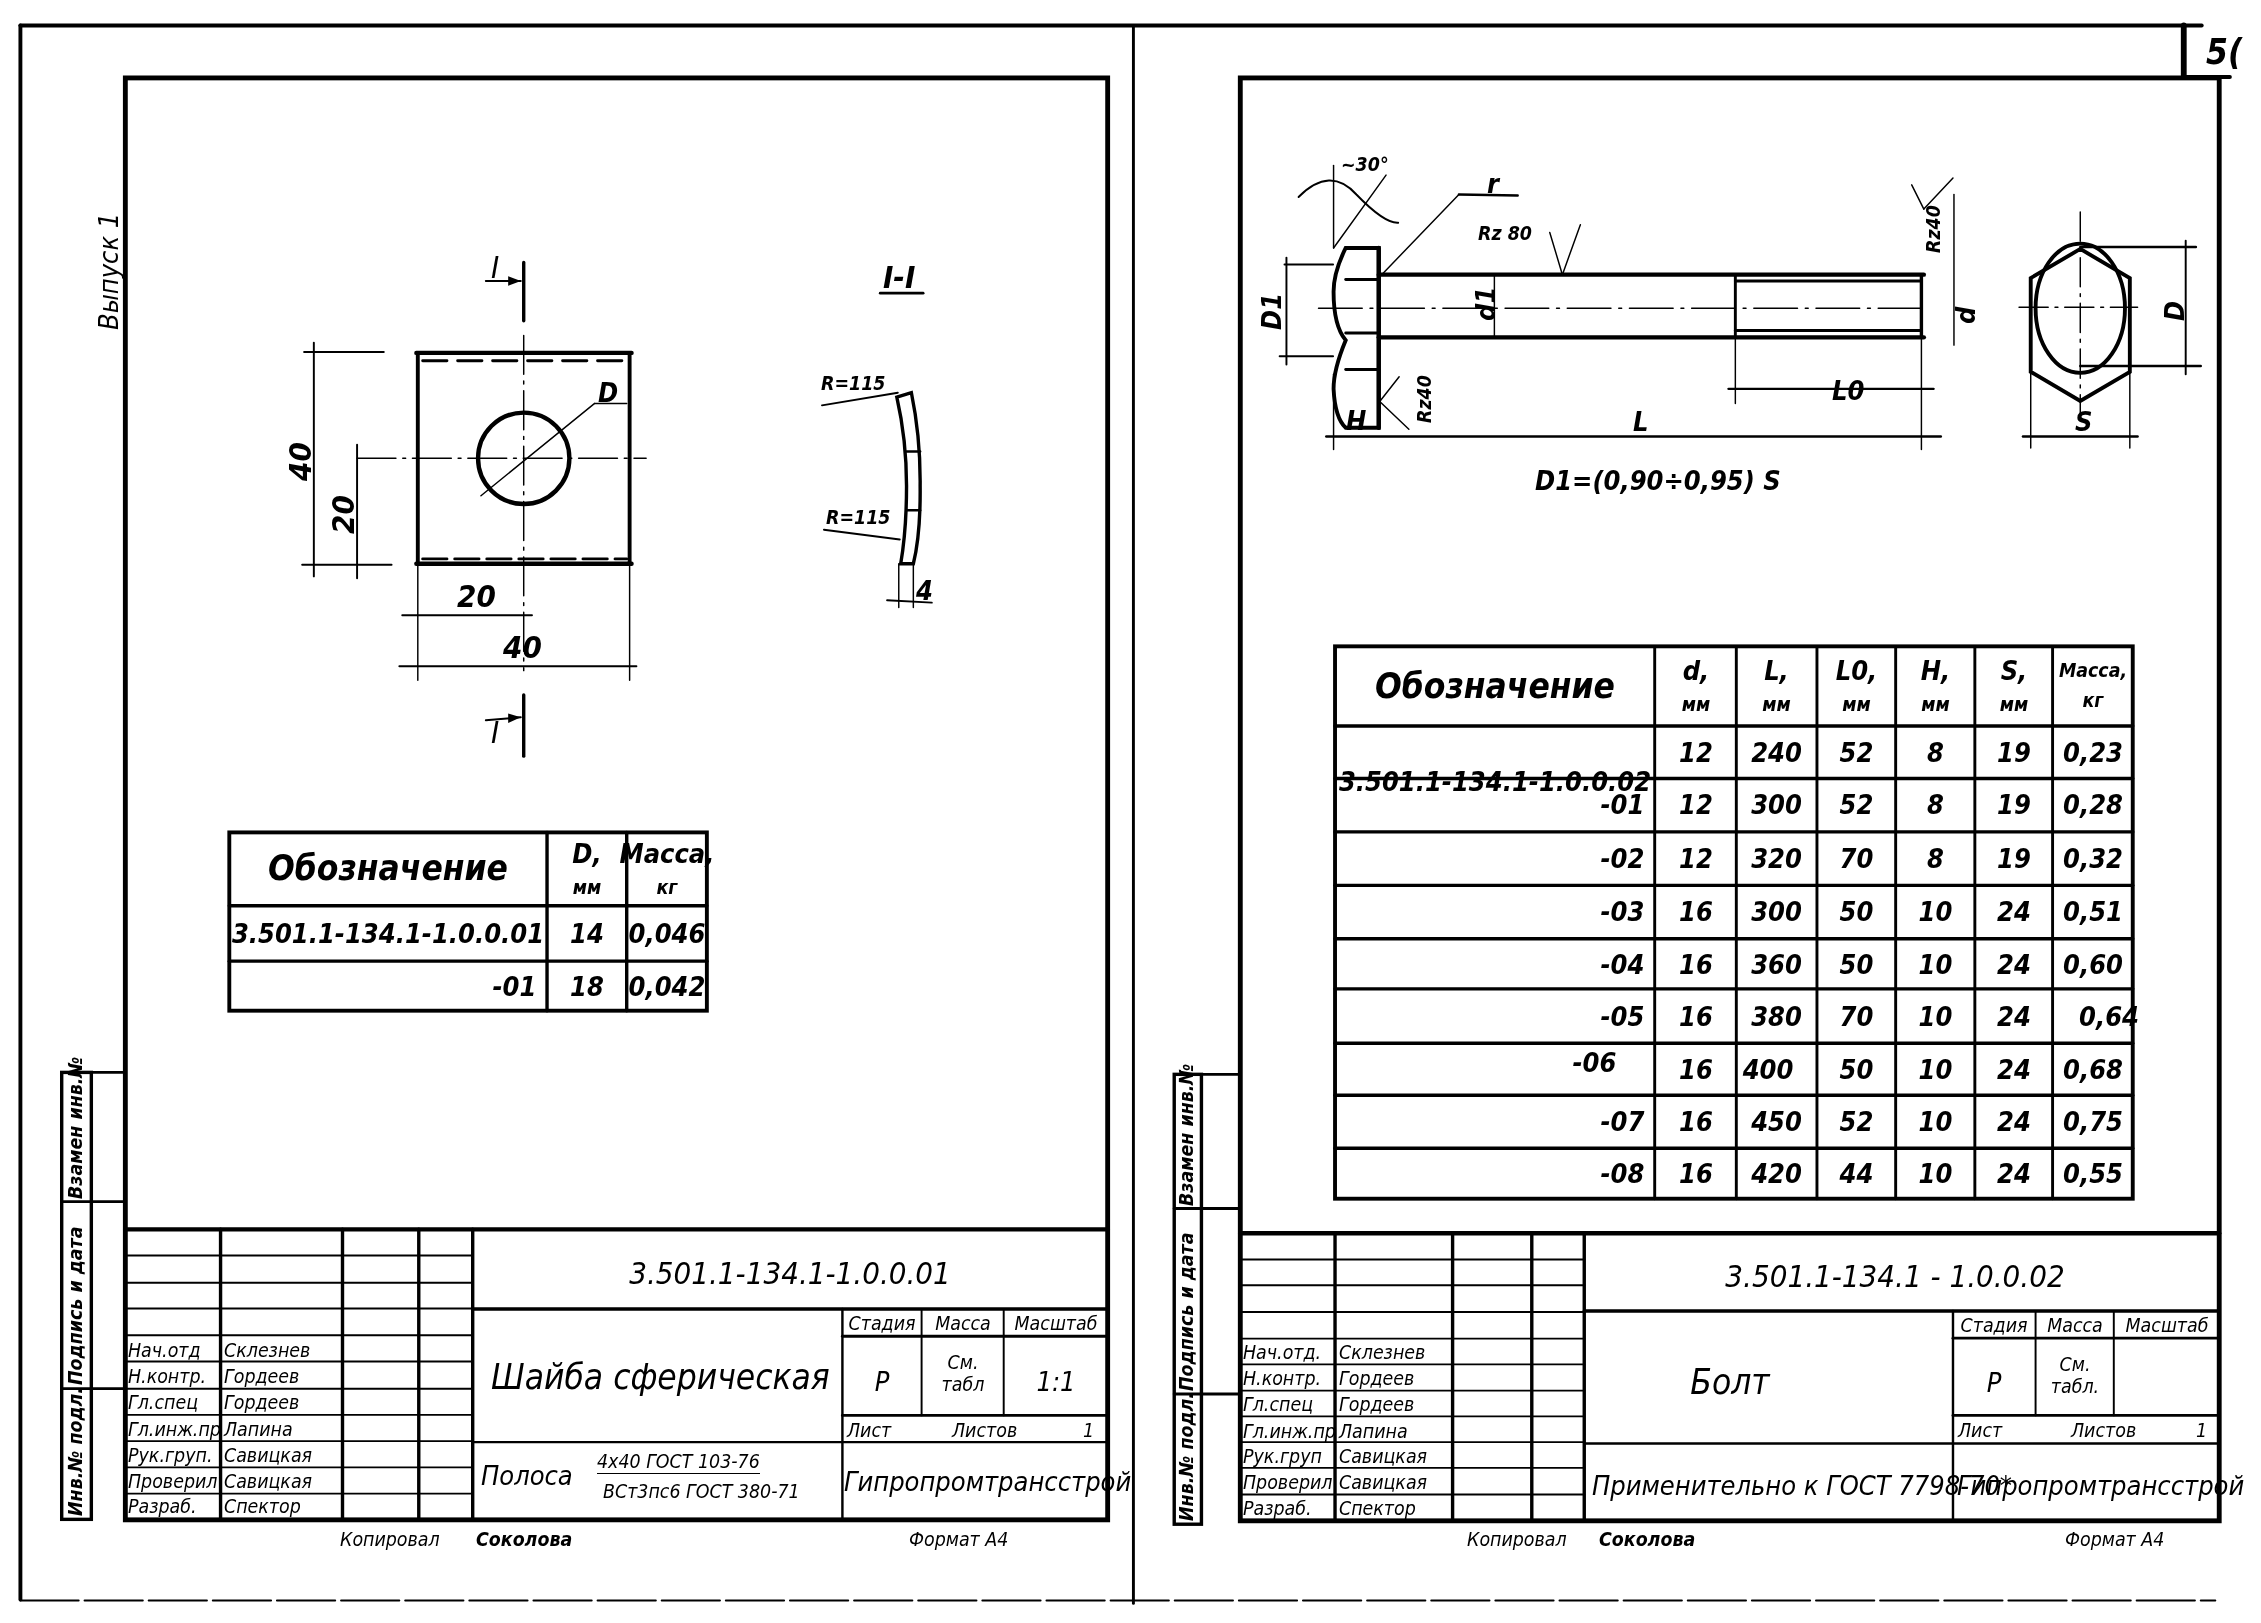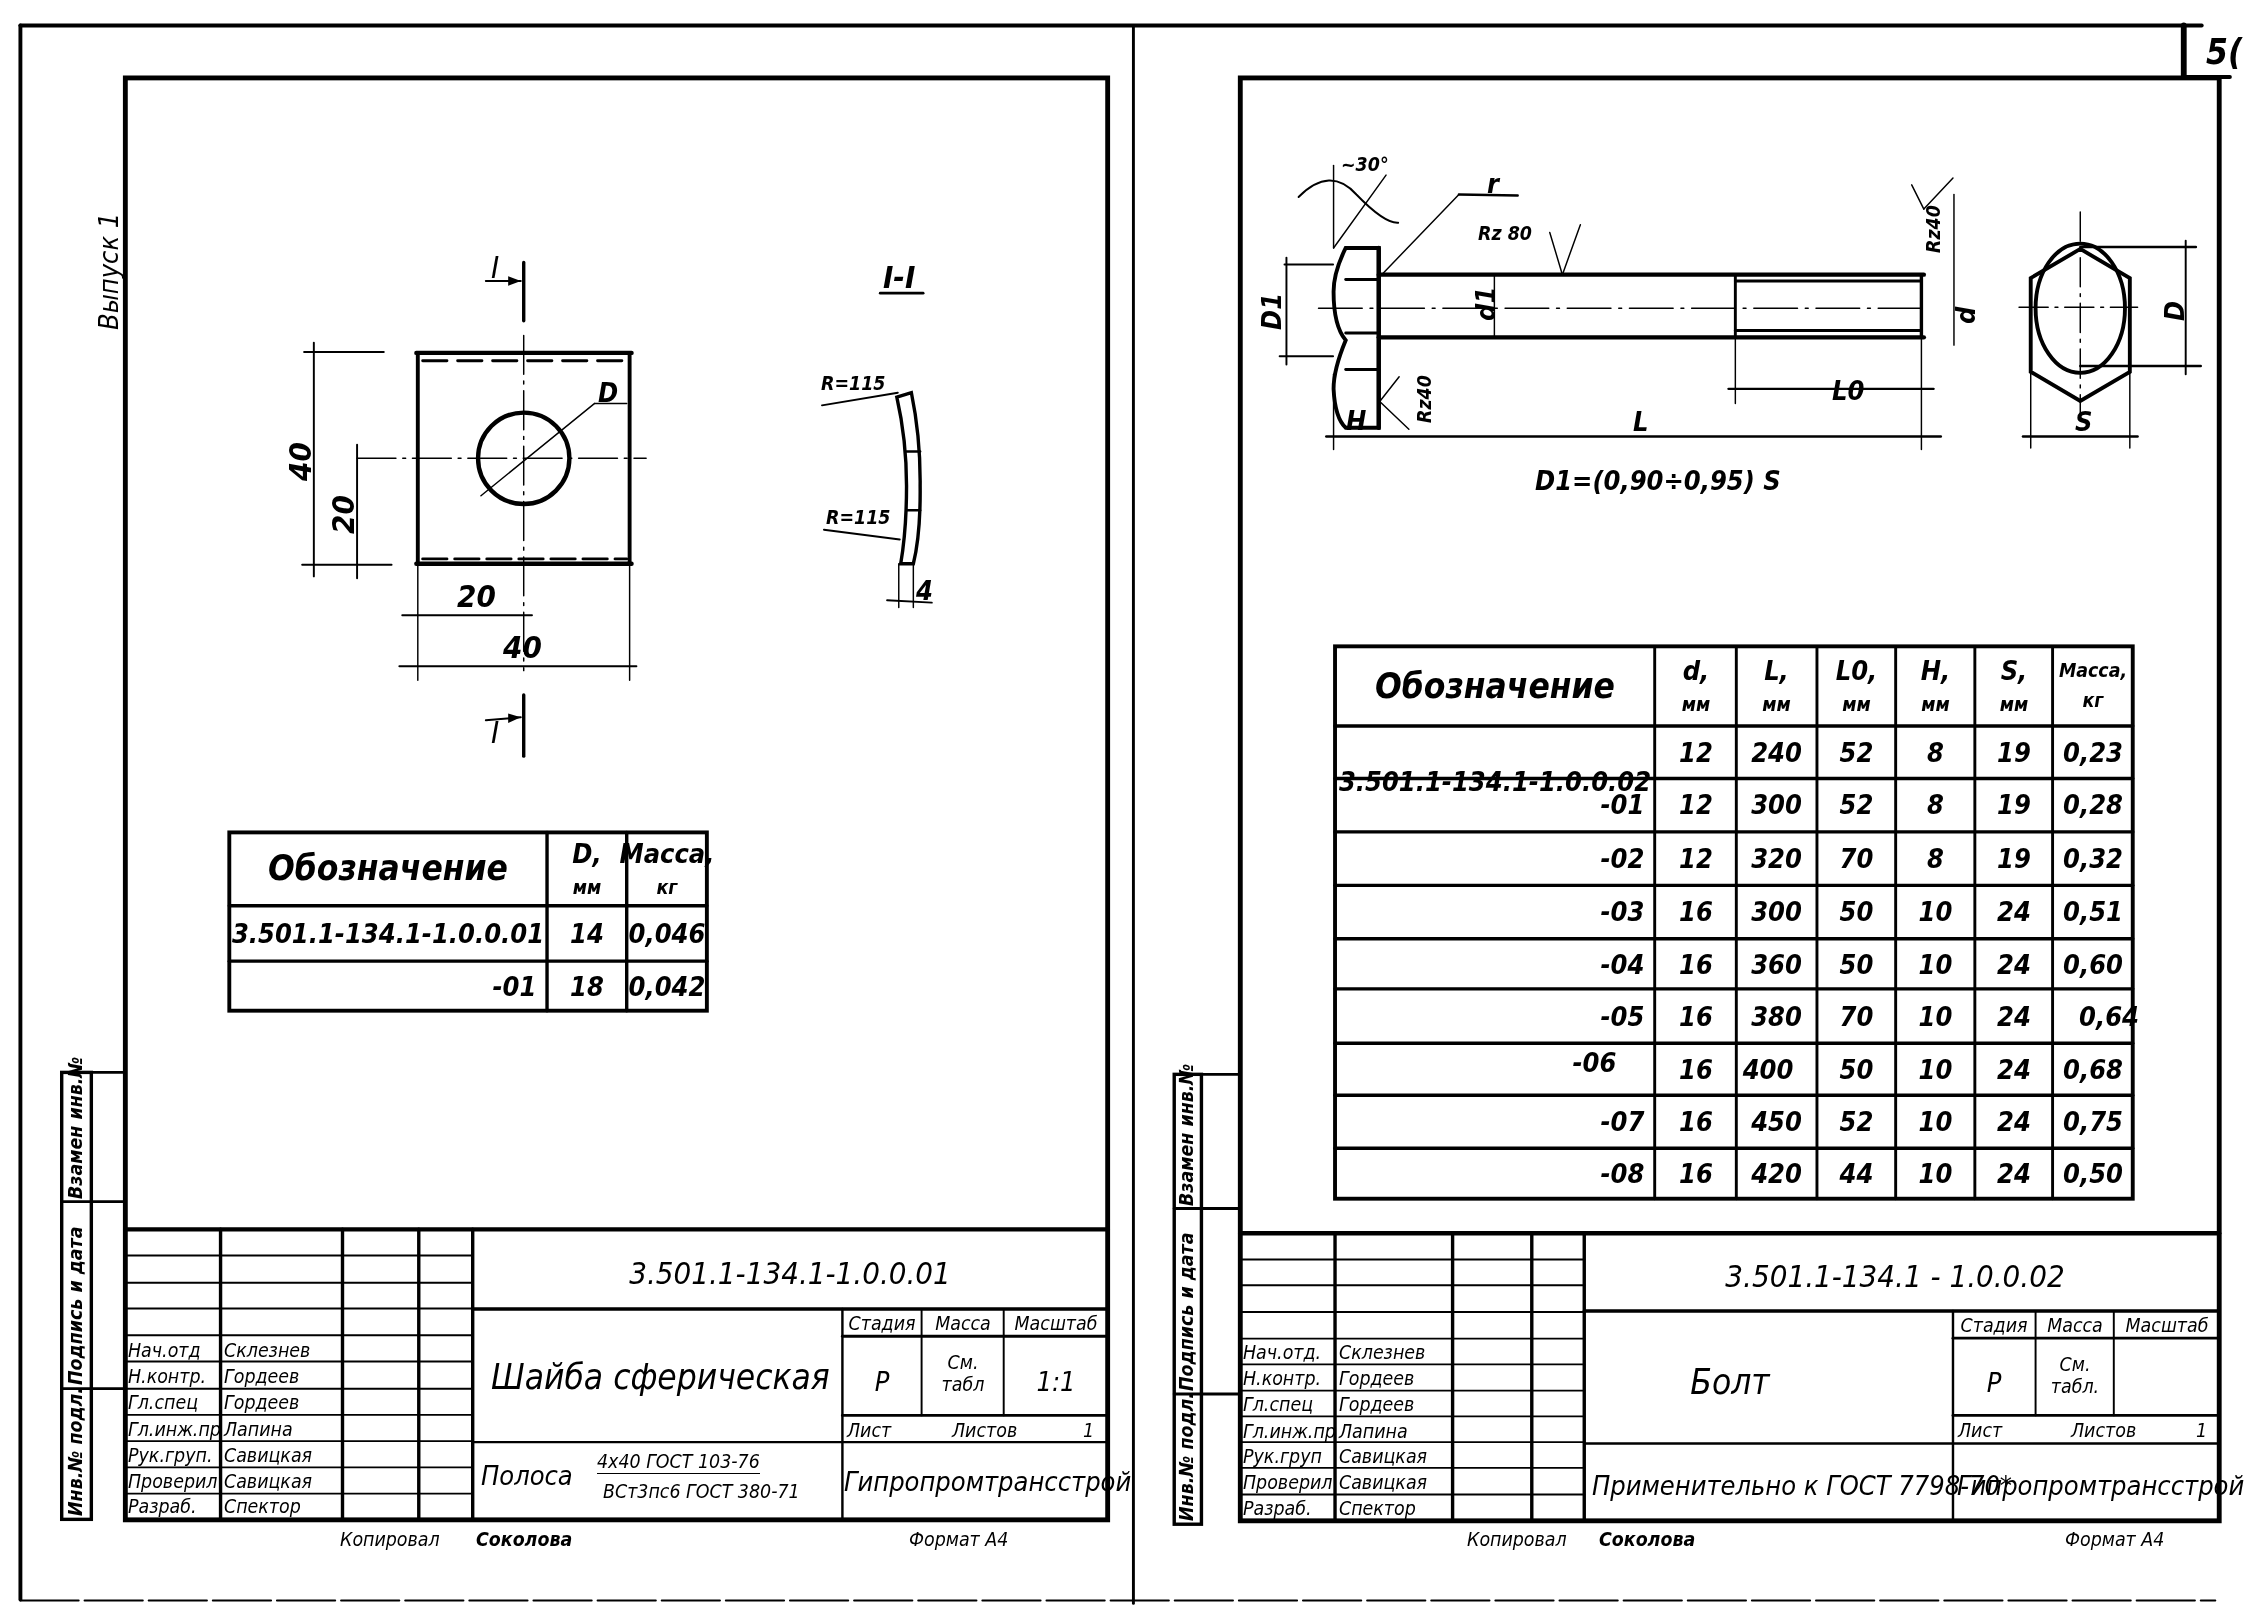--- a/index.html
+++ b/index.html
@@ -432,21 +432,21 @@
           <div class="cell md" style="left: 1975px; top: 1095px; width: 78px; height: 53px;">24</div>
           <div class="cell md" style="left: 2053px; top: 1095px; width: 80px; height: 53px;">0,75</div>
         </div>
         <div>
           <div class="cell md right" style="left: 1335px; top: 1148px; width: 320px; height: 51px;">-08</div>
           <div class="cell md" style="left: 1655px; top: 1148px; width: 82px; height: 51px;">16</div>
           <div class="cell md" style="left: 1736px; top: 1148px; width: 81px; height: 51px;">420</div>
           <div class="cell md" style="left: 1817px; top: 1148px; width: 79px; height: 51px;">44</div>
           <div class="cell md" style="left: 1896px; top: 1148px; width: 79px; height: 51px;">10</div>
           <div class="cell md" style="left: 1975px; top: 1148px; width: 78px; height: 51px;">24</div>
-          <div class="cell md" style="left: 2053px; top: 1148px; width: 80px; height: 51px;">0,50</div>
+          <div class="cell md" style="left: 2053px; top: 1148px; width: 80px; height: 51px;">0,55</div>
         </div>
       </div>
   </div>
 
   <div>
     <div>
       <div class="t sm light" style="left:1243px;top:1343px;">Нач.отд.</div>
       <div class="t sm light" style="left:1339px;top:1343px;">Склезнев</div>
       <div class="t sm light" style="left:1243px;top:1369px;">Н.контр.</div>
       <div class="t sm light" style="left:1339px;top:1369px;">Гордеев</div>

